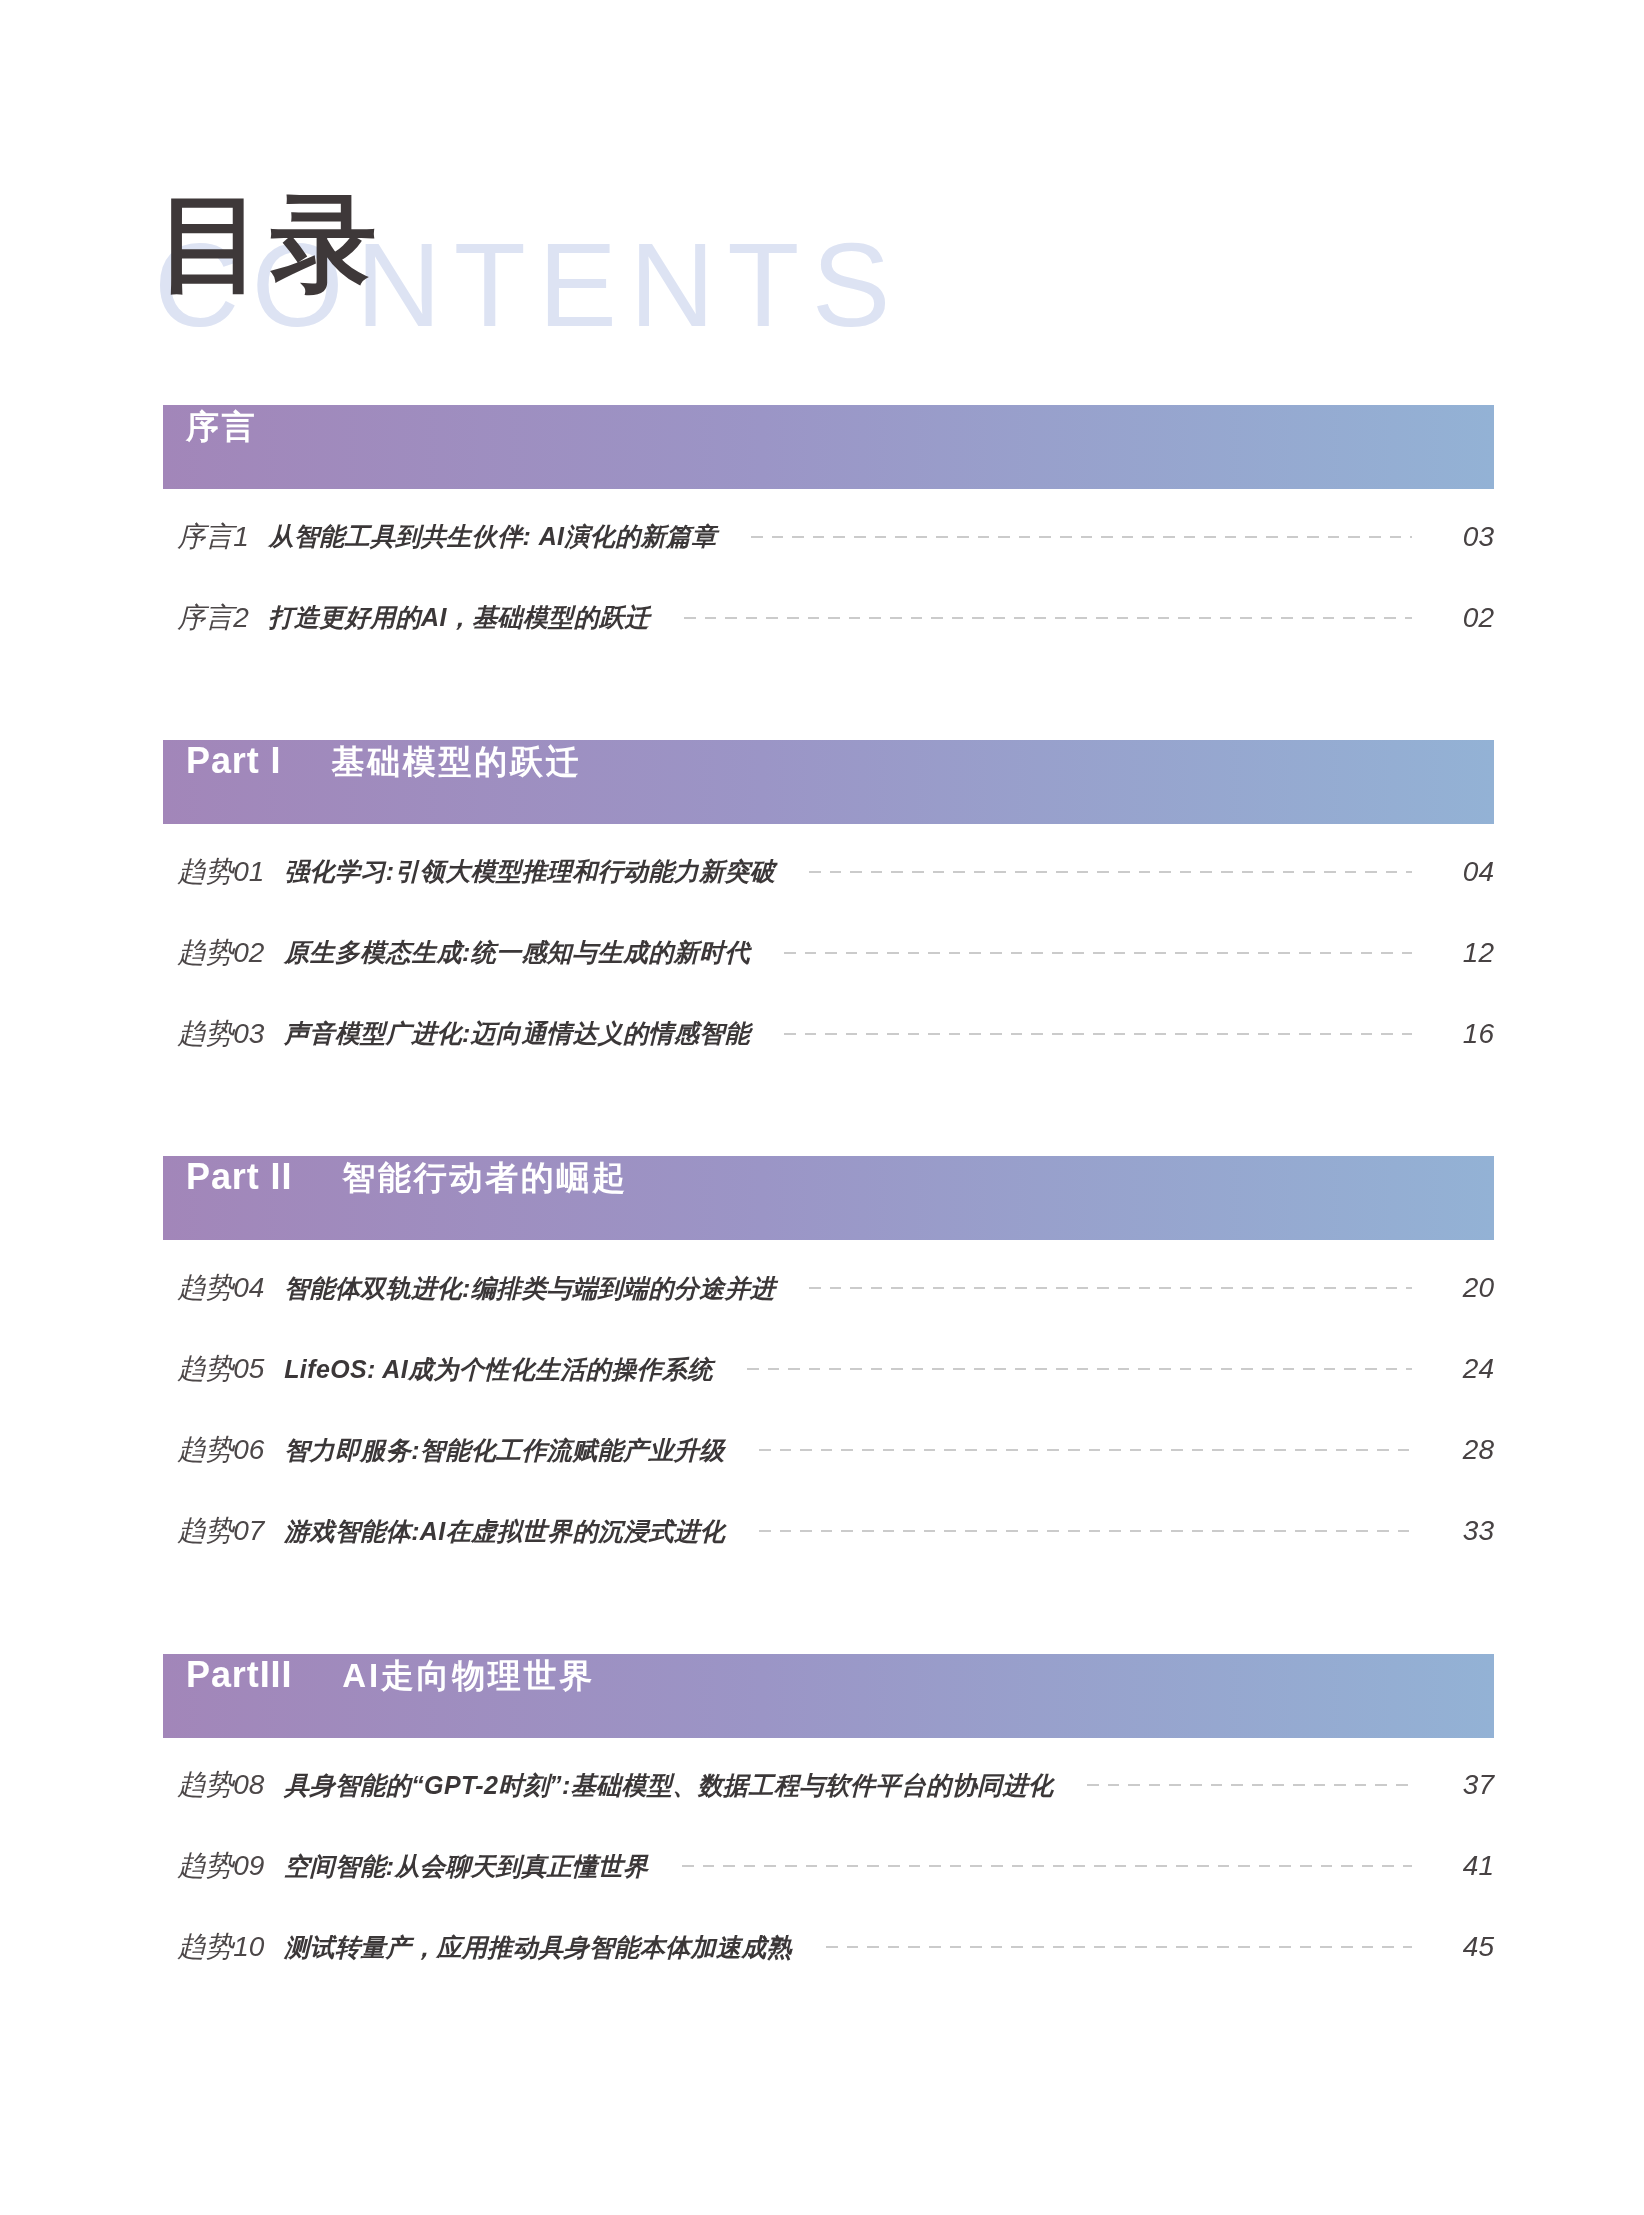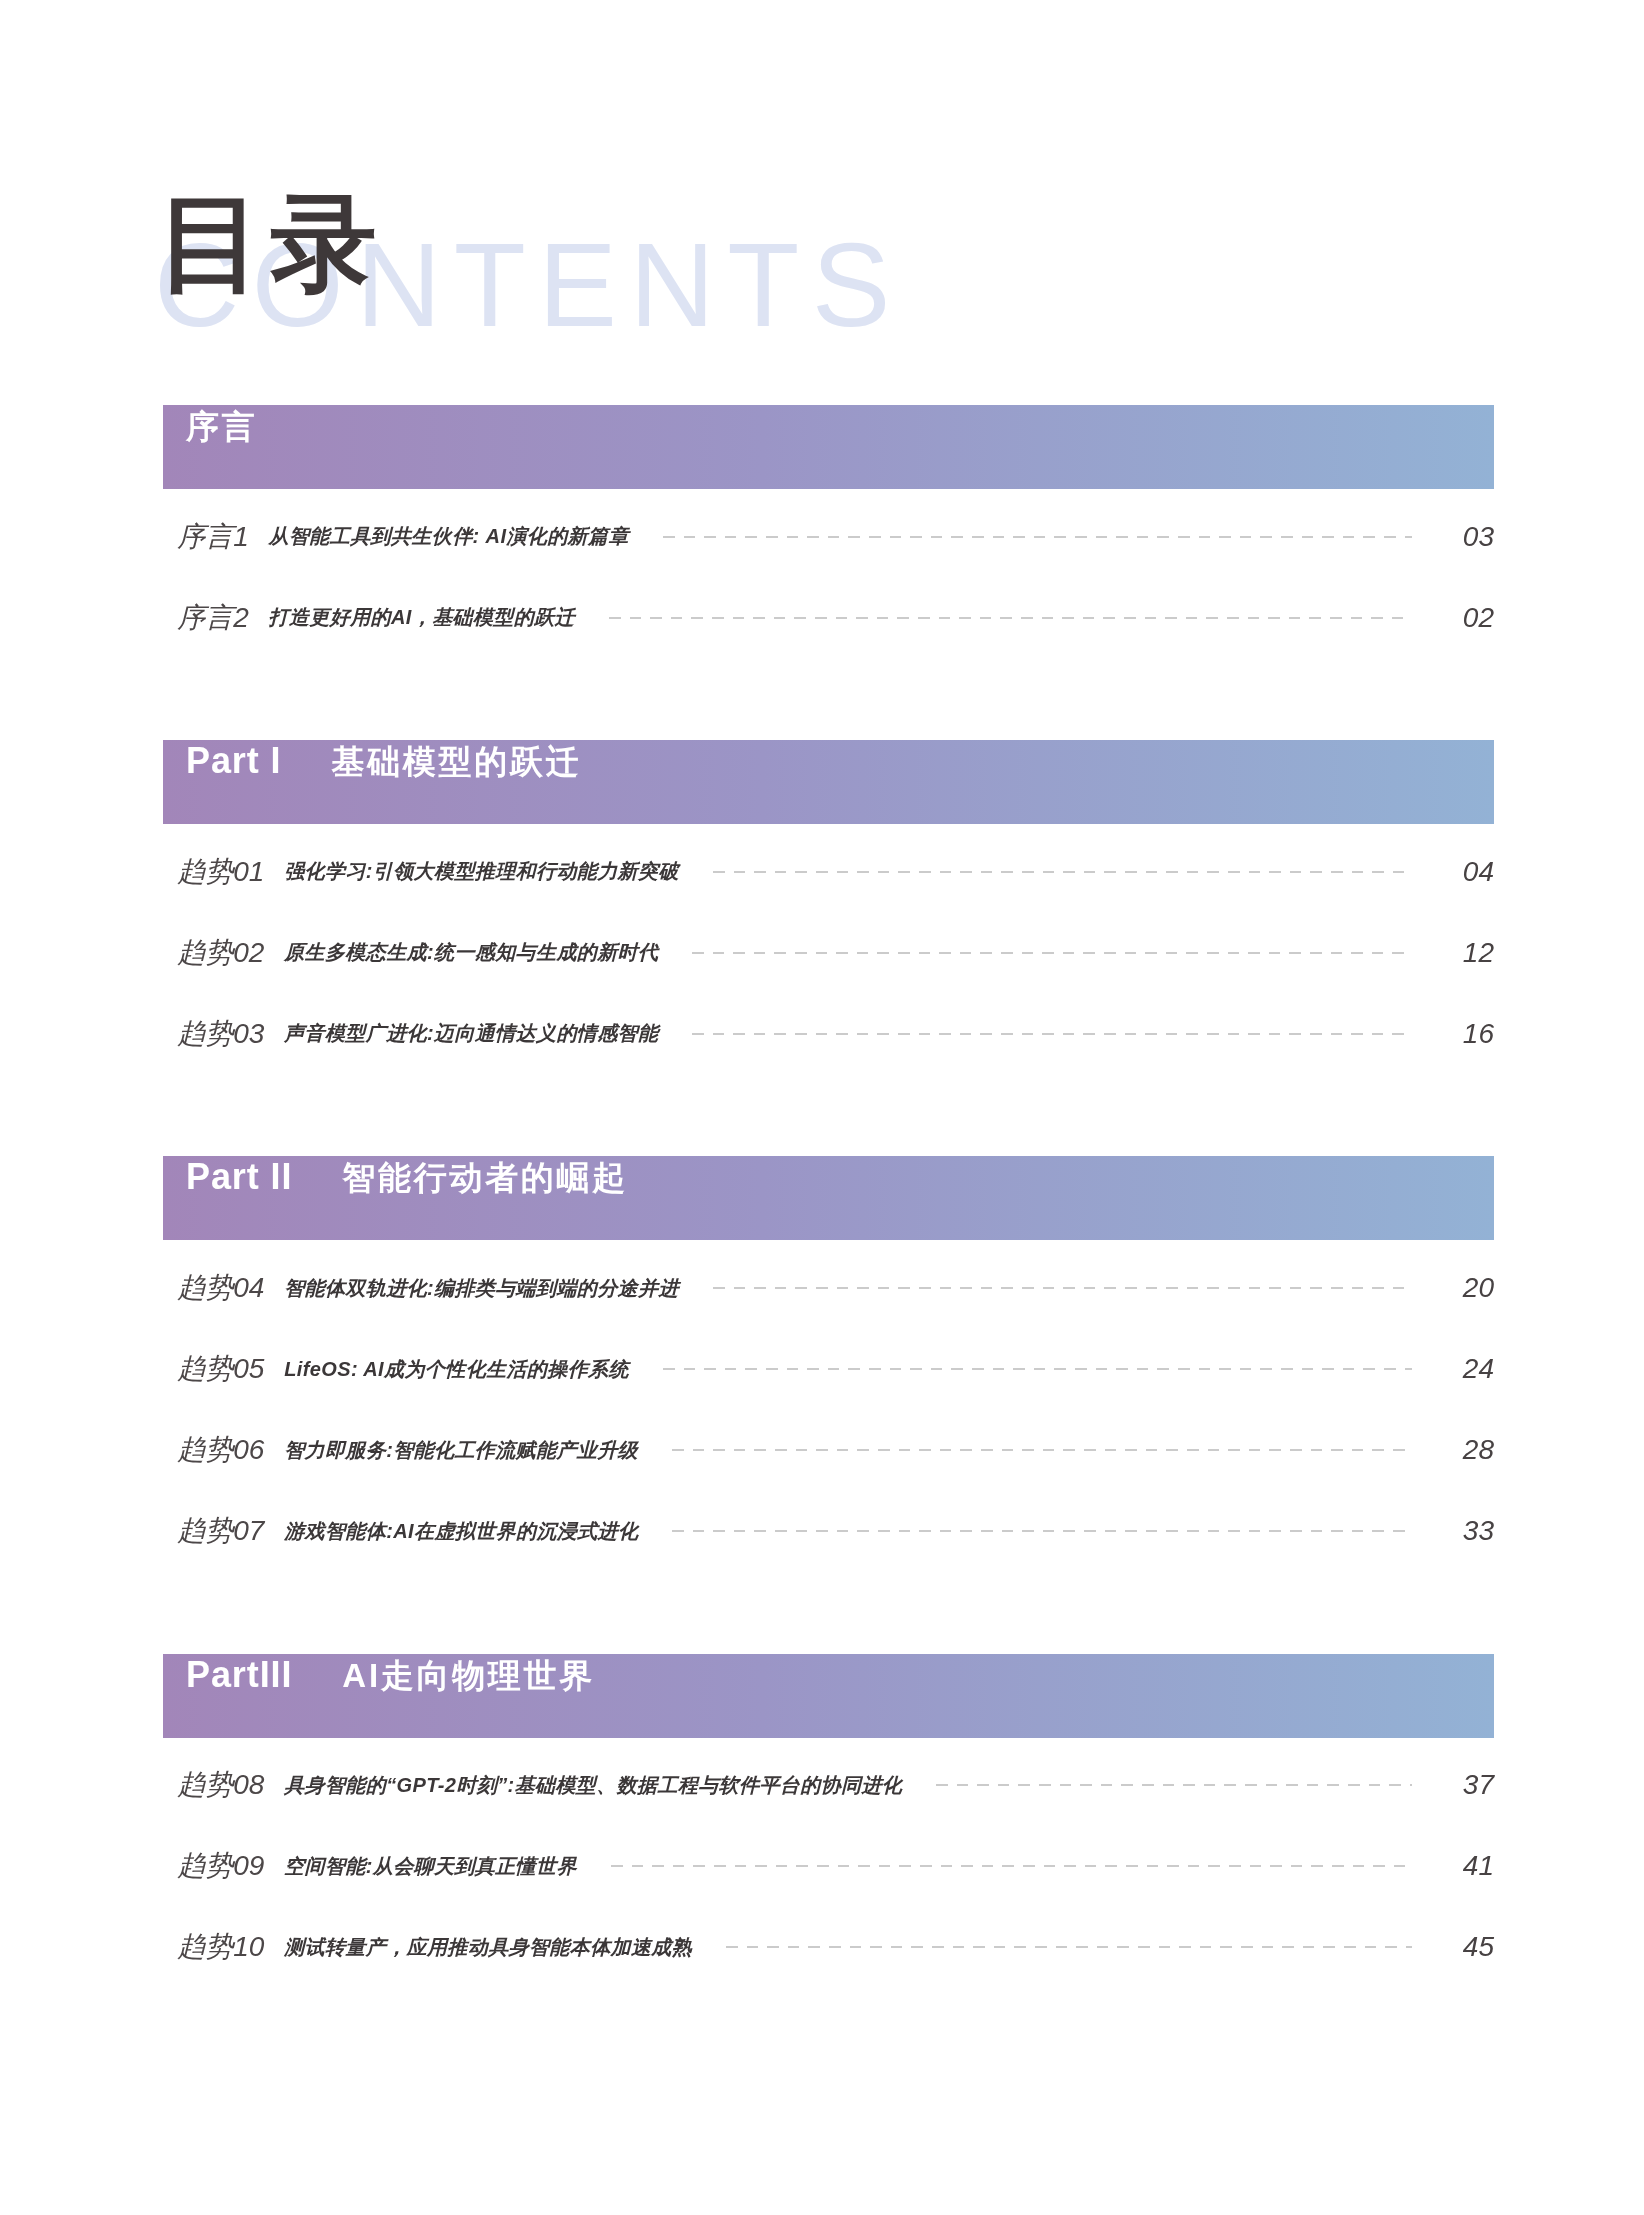--- a/index.html
+++ b/index.html
@@ -73,21 +73,21 @@
     padding-left: 14.3px;
   }
   .row-label {
     font-size: 28px;
     color: #4c4748;
     margin-right: 19.7px;
     white-space: nowrap;
     flex: 0 0 auto;
   }
   .row-title {
-    font-size: 20px;
+    font-size: 25px;
     font-weight: bold;
     color: #3b3738;
     letter-spacing: 0.4px;
     white-space: nowrap;
     flex: 0 0 auto;
   }
   .leader {
     flex: 1 1 auto;
     height: 1.8px;
     margin: 0 25px 0 34px;

